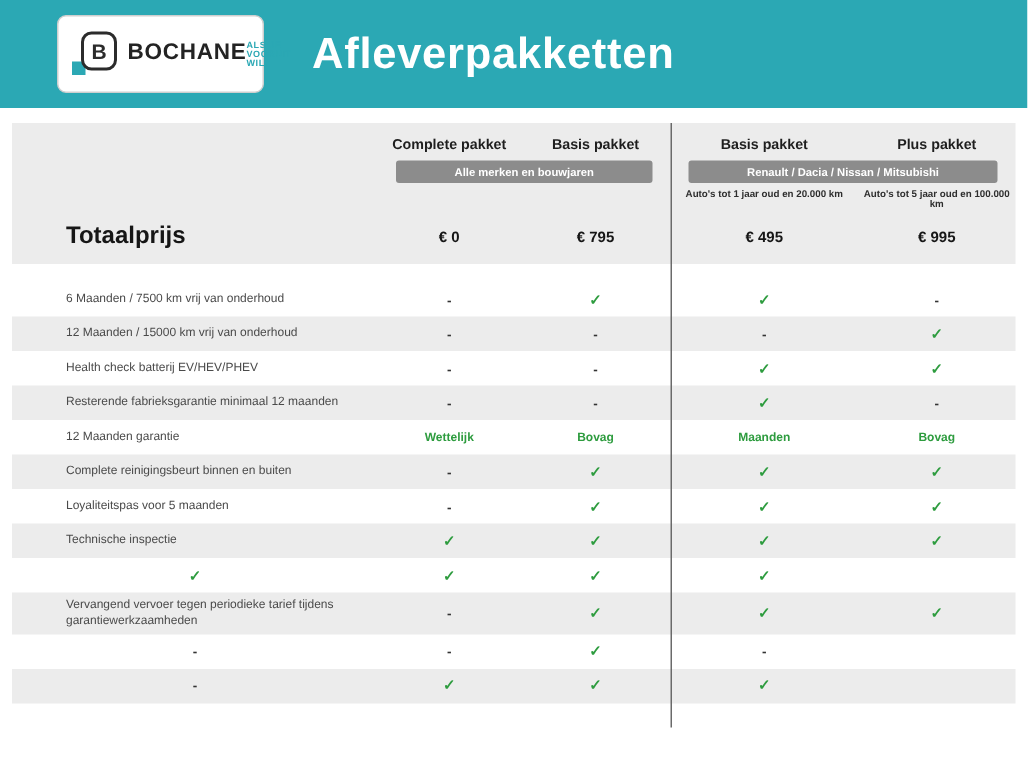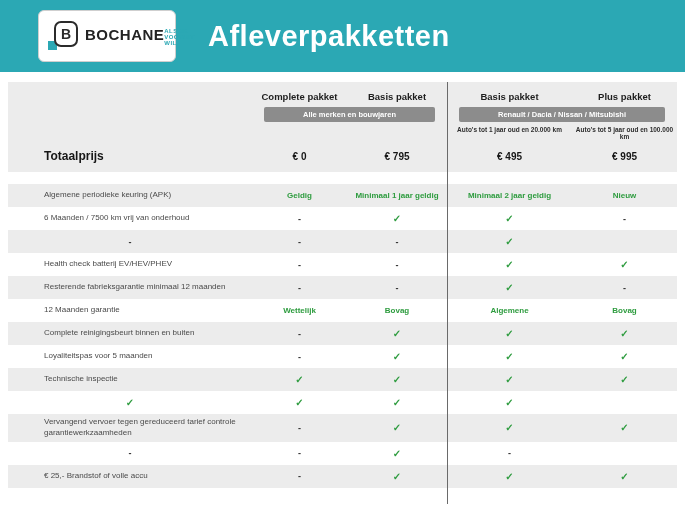--- a/index.html
+++ b/index.html
@@ -33,21 +33,21 @@
   .head-band{background:var(--rowgray); padding:9px 0 0;}
   .col-head{grid-row:1; font-weight:700; font-size:9.5px; color:#1e1e1e; text-align:center;}
   .ch1{grid-column:2}.ch2{grid-column:3}.ch3{grid-column:4}.ch4{grid-column:5}
   .badge{grid-row:2; margin:5px 12px 0; background:var(--badge); color:#fff;
     font-size:7.5px; font-weight:700; text-align:center; padding:3px 0; border-radius:2px;}
   .badge-left{grid-column:2/4}
   .badge-right{grid-column:4/6}
   .subtitle{grid-row:3; font-size:6.5px; font-weight:700; color:#2e2e2e;
     text-align:center; padding-top:4px;}
   .s3{grid-column:4}.s4{grid-column:5}
-  .total-label{grid-row:4; grid-column:1; font-weight:700; font-size:12px; color:#161616;
+  .total-label{grid-row:4; grid-column:1; font-weight:700; font-size:16px; color:#161616;
     padding:9px 0 9px 36px; align-self:center;}
   .total-val{grid-row:4; font-weight:700; font-size:10px; color:#161616;
     text-align:center; align-self:center;}
   .tv1{grid-column:2}.tv2{grid-column:3}.tv3{grid-column:4}.tv4{grid-column:5}
   .band-gap{height:12px; background:#fff;}
   
   .frow{min-height:23px; align-items:center;}
   .frow.shade{background:var(--rowgray);}
   .flabel{font-size:8px; color:#4a4a4a; padding:3px 14px 3px 36px; line-height:1.35;}
   .fcell{text-align:center;}
@@ -96,35 +96,29 @@
       <div class="total-label">Totaalprijs</div>
       <div class="total-val tv1">€ 0</div>
       <div class="total-val tv2">€ 795</div>
       <div class="total-val tv3">€ 495</div>
       <div class="total-val tv4">€ 995</div>
     </div>
 
     <div class="band-gap"></div>
 
     <div id="feature-rows">
-        <div class="frow grid-cols shade">
-          <div class="flabel">Algemene periodieke keuring (APK)</div>
-          <div class="fcell gtext">Geldig</div>
-          <div class="fcell gtext">Minimaal 1 jaar geldig</div>
-          <div class="fcell gtext">Minimaal 2 jaar geldig</div>
-          <div class="fcell gtext">Nieuw</div>
-        </div>
         <div class="frow grid-cols plain">
           <div class="flabel">6 Maanden / 7500 km vrij van onderhoud</div>
           <div class="fcell dash">-</div>
           <div class="fcell check">✓</div>
           <div class="fcell check">✓</div>
           <div class="fcell dash">-</div>
         </div>
         <div class="frow grid-cols shade">
+          <div class="flabel">12 Maanden / 15000 km vrij van onderhoud</div>
           <div class="fcell dash">-</div>
           <div class="fcell dash">-</div>
           <div class="fcell dash">-</div>
           <div class="fcell check">✓</div>
         </div>
         <div class="frow grid-cols plain">
           <div class="flabel">Health check batterij EV/HEV/PHEV</div>
           <div class="fcell dash">-</div>
           <div class="fcell dash">-</div>
           <div class="fcell check">✓</div>
@@ -134,21 +128,21 @@
           <div class="flabel">Resterende fabrieksgarantie minimaal 12 maanden</div>
           <div class="fcell dash">-</div>
           <div class="fcell dash">-</div>
           <div class="fcell check">✓</div>
           <div class="fcell dash">-</div>
         </div>
         <div class="frow grid-cols plain">
           <div class="flabel">12 Maanden garantie</div>
           <div class="fcell gtext">Wettelijk</div>
           <div class="fcell gtext">Bovag</div>
-          <div class="fcell gtext">Algemene</div>
+          <div class="fcell gtext">Maanden</div>
           <div class="fcell gtext">Bovag</div>
         </div>
         <div class="frow grid-cols shade">
           <div class="flabel">Complete reinigingsbeurt binnen en buiten</div>
           <div class="fcell dash">-</div>
           <div class="fcell check">✓</div>
           <div class="fcell check">✓</div>
           <div class="fcell check">✓</div>
         </div>
         <div class="frow grid-cols plain">
@@ -165,34 +159,33 @@
           <div class="fcell check">✓</div>
           <div class="fcell check">✓</div>
         </div>
         <div class="frow grid-cols plain">
           <div class="fcell check">✓</div>
           <div class="fcell check">✓</div>
           <div class="fcell check">✓</div>
           <div class="fcell check">✓</div>
         </div>
         <div class="frow grid-cols shade">
-          <div class="flabel">Vervangend vervoer tegen gereduceerd tarief controle garantiewerkzaamheden</div>
+          <div class="flabel">Vervangend vervoer tegen periodieke tarief tijdens garantiewerkzaamheden</div>
           <div class="fcell dash">-</div>
           <div class="fcell check">✓</div>
           <div class="fcell check">✓</div>
           <div class="fcell check">✓</div>
         </div>
         <div class="frow grid-cols plain">
           <div class="fcell dash">-</div>
           <div class="fcell dash">-</div>
           <div class="fcell check">✓</div>
           <div class="fcell dash">-</div>
         </div>
         <div class="frow grid-cols shade">
-          <div class="flabel">€ 25,- Brandstof of volle accu</div>
           <div class="fcell dash">-</div>
           <div class="fcell check">✓</div>
           <div class="fcell check">✓</div>
           <div class="fcell check">✓</div>
         </div>
       </div>
   </div>
 
 </div>
 

